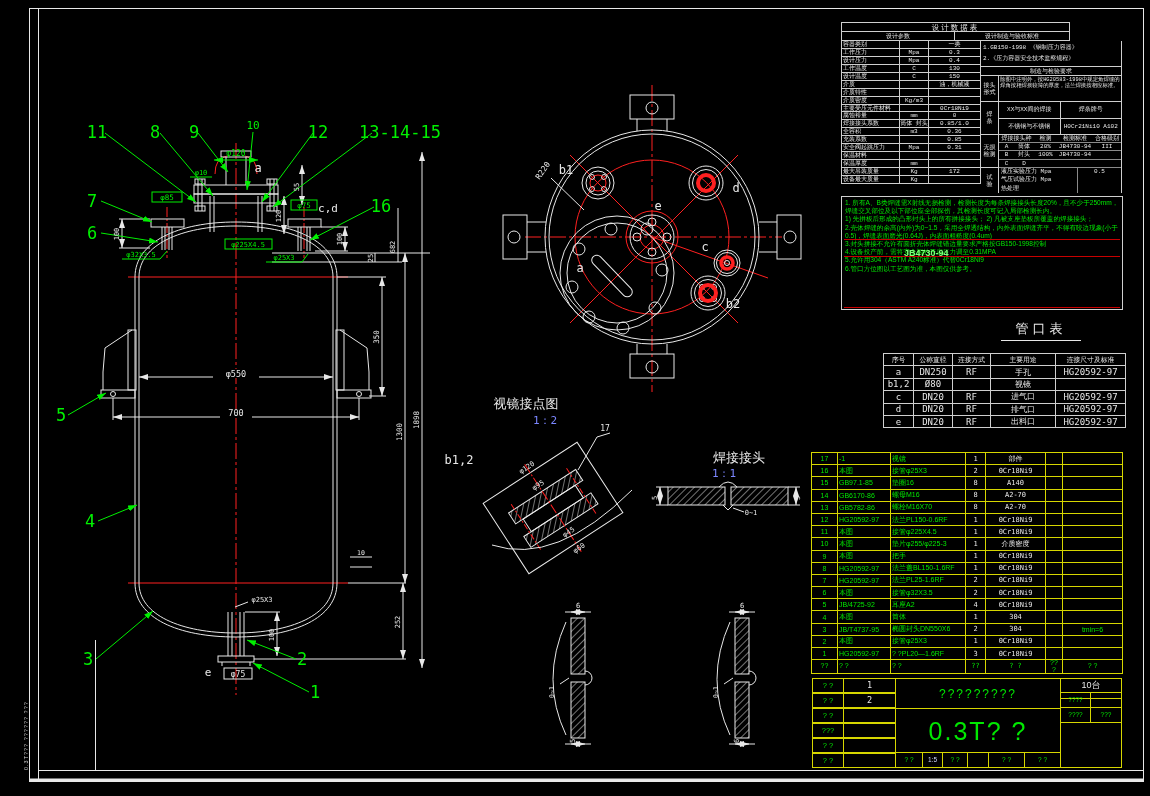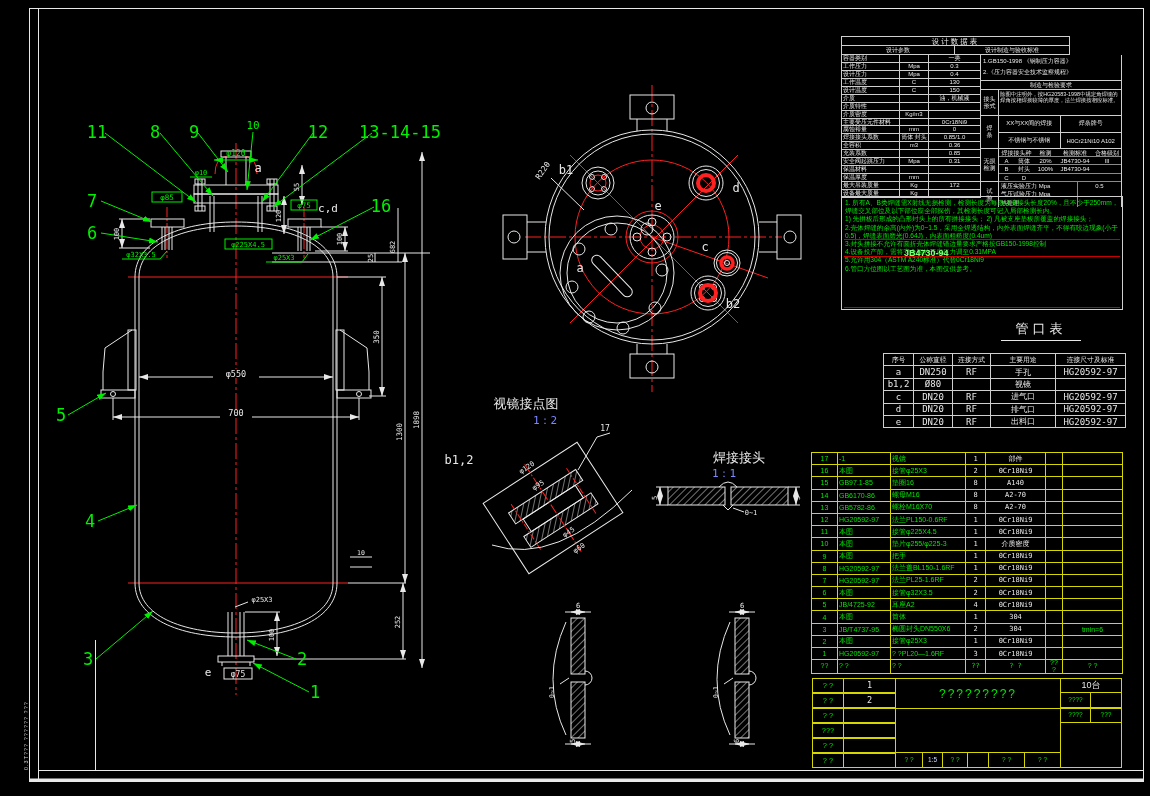--- a/index.html
+++ b/index.html
@@ -1,21 +1,21 @@
 <!DOCTYPE html>
 <html><head>
 <meta charset="utf-8">
 <style>
   html,body{margin:0;padding:0;background:#000;}
   body{width:1150px;height:796px;position:relative;overflow:hidden;
        font-family:"Liberation Sans",sans-serif;}
   svg text{font-family:"DejaVu Sans Mono",monospace;}
   .abs{position:absolute;}
   
-  #design-table{left:841px;top:36px;width:229px;color:#e8e8e8;font-size:6px;}
+  #design-table{left:841px;top:22px;width:229px;color:#e8e8e8;font-size:6px;font-family:Liberation Mono, monospace;}
   #design-table .box{border:1px solid #cfcfcf;box-sizing:border-box;}
   .dt-title{height:10px;line-height:10px;text-align:center;font-size:7.5px;letter-spacing:2px;}
   .dt-heads{display:flex;height:9px;line-height:9px;text-align:center;}
   .dt-heads>div{box-sizing:border-box;border:1px solid #cfcfcf;border-top:none;}
   .dt-left{width:140px;float:left;}
   .dt-row{display:flex;height:7.95px;line-height:7.9px;}
   .dt-row span{box-sizing:border-box;border-left:1px solid #cfcfcf;border-bottom:1px solid #cfcfcf;overflow:hidden;white-space:nowrap;}
   .dt-row .c1{width:58px;padding-left:1px;}
   .dt-row .c2{width:29px;text-align:center;}
   .dt-row .c3{width:53px;text-align:center;border-right:1px solid #cfcfcf;}
@@ -961,28 +961,29 @@
         <div class="cell tb-val" style="left: 31px; width: 53px; height: 15px; top: 60px;"></div>
       </div>
 
       <div>
         <div class="cell tb-lbl" style="left: 0px; width: 32px; height: 15px; top: 75px;">?  ?</div>
         <div class="cell tb-val" style="left: 31px; width: 53px; height: 15px; top: 75px;"></div>
       </div>
     </div>
 
   <div class="cell name" style="left:83px;top:0;width:166px;height:31px">?????????</div>
+  <div class="cell model" style="left:83px;top:30px;width:166px;height:45px">0.3T?  ?</div>
   <div class="cell sm" style="left:83px;top:74px;width:28px;height:16px">?  ?</div>
   <div class="cell sm scale" style="left:110px;top:74px;width:21px;height:16px">1:5</div>
   <div class="cell sm" style="left:130px;top:74px;width:26px;height:16px">?  ?</div>
   <div class="cell sm" style="left:155px;top:74px;width:22px;height:16px"></div>
   <div class="cell sm" style="left:176px;top:74px;width:37px;height:16px">?  ?</div>
   <div class="cell sm" style="left:212px;top:74px;width:37px;height:16px">?  ?</div>
 
-  <div class="cell qty" style="left:248px;top:0;width:62px;height:31px">10台</div>
+  <div class="cell qty" style="left:248px;top:0;width:62px;height:21px">10台</div>
   <div class="cell sm" style="left:248px;top:14px;width:31px;height:16px">????</div>
   <div class="cell sm" style="left:278px;top:14px;width:32px;height:16px"></div>
   <div class="cell sm" style="left:248px;top:29px;width:31px;height:16px">????</div>
   <div class="cell sm" style="left:278px;top:29px;width:32px;height:16px">???</div>
   <div class="cell" style="left:248px;top:44px;width:62px;height:46px"></div>
 </div>
 
 <div id="edge-text" class="abs">0.3T??? ?????? ???</div>
 
 </body></html>

